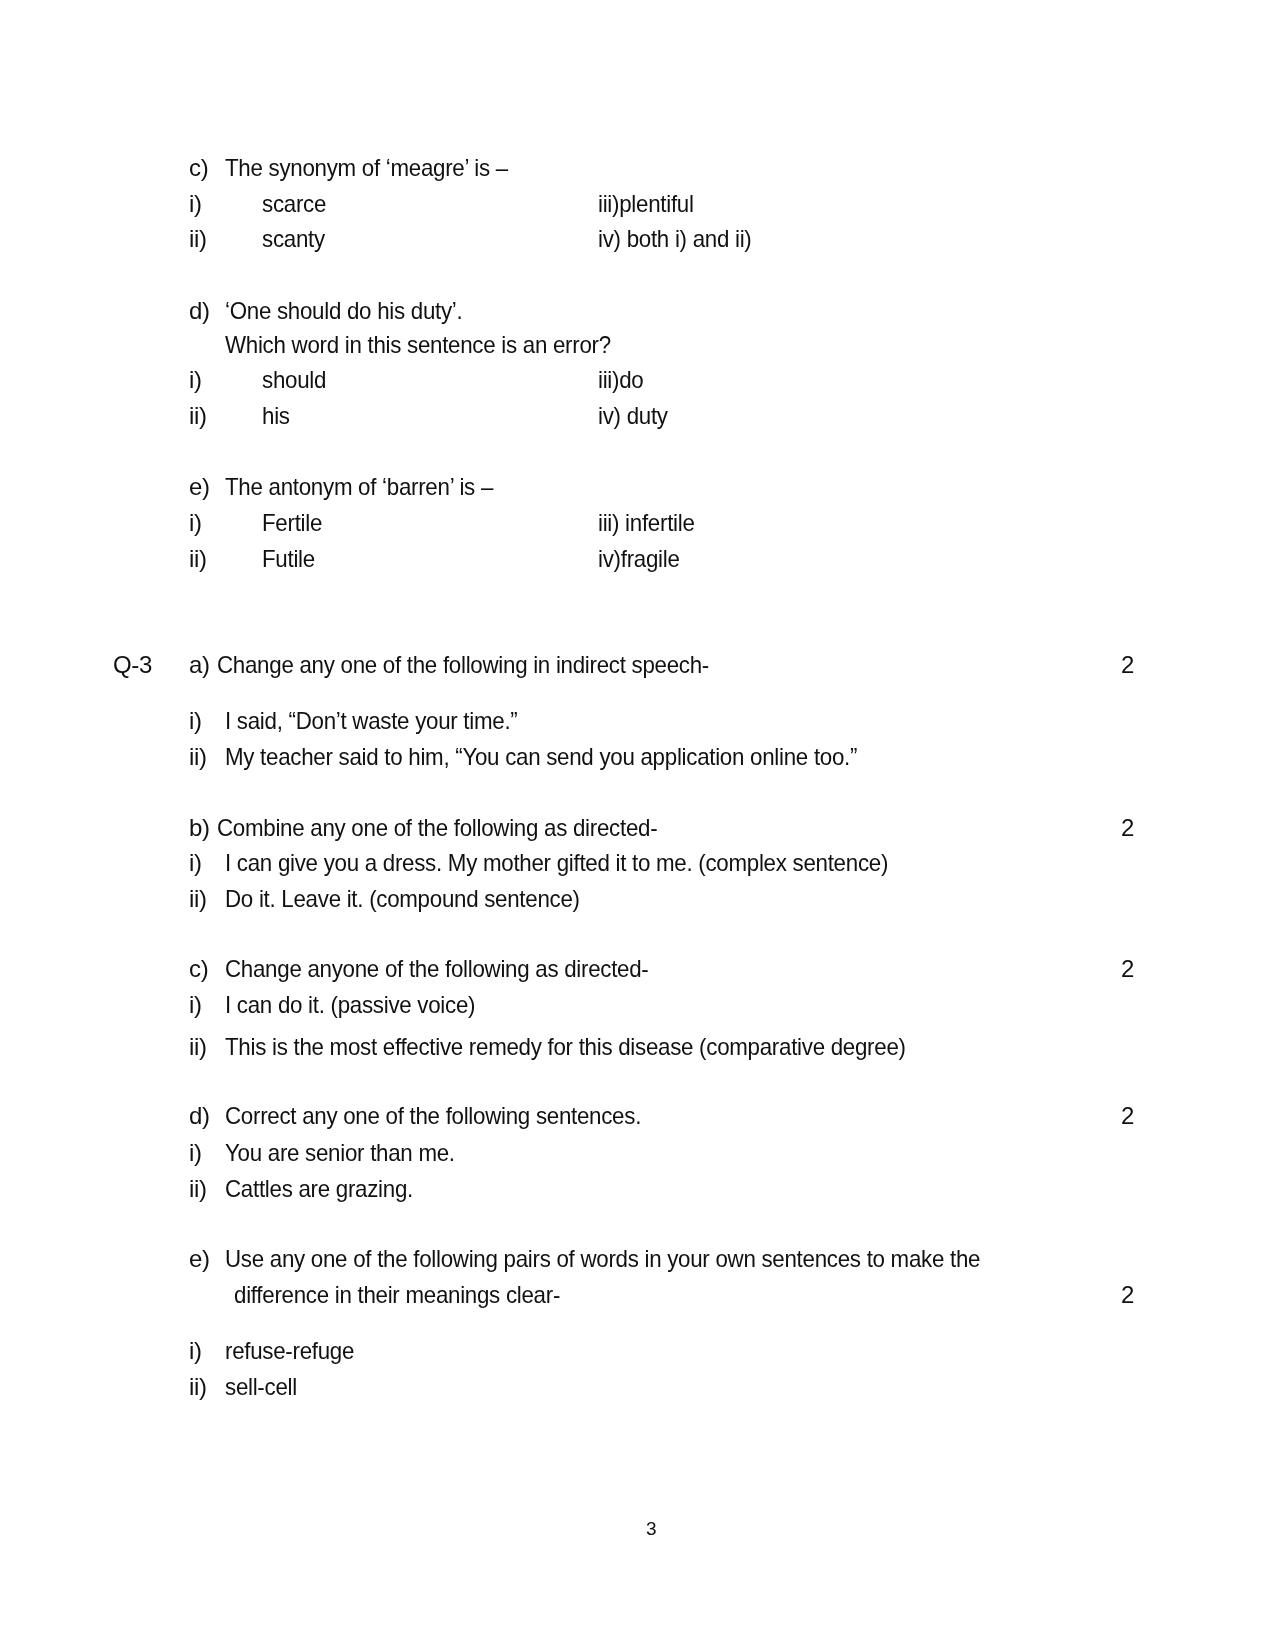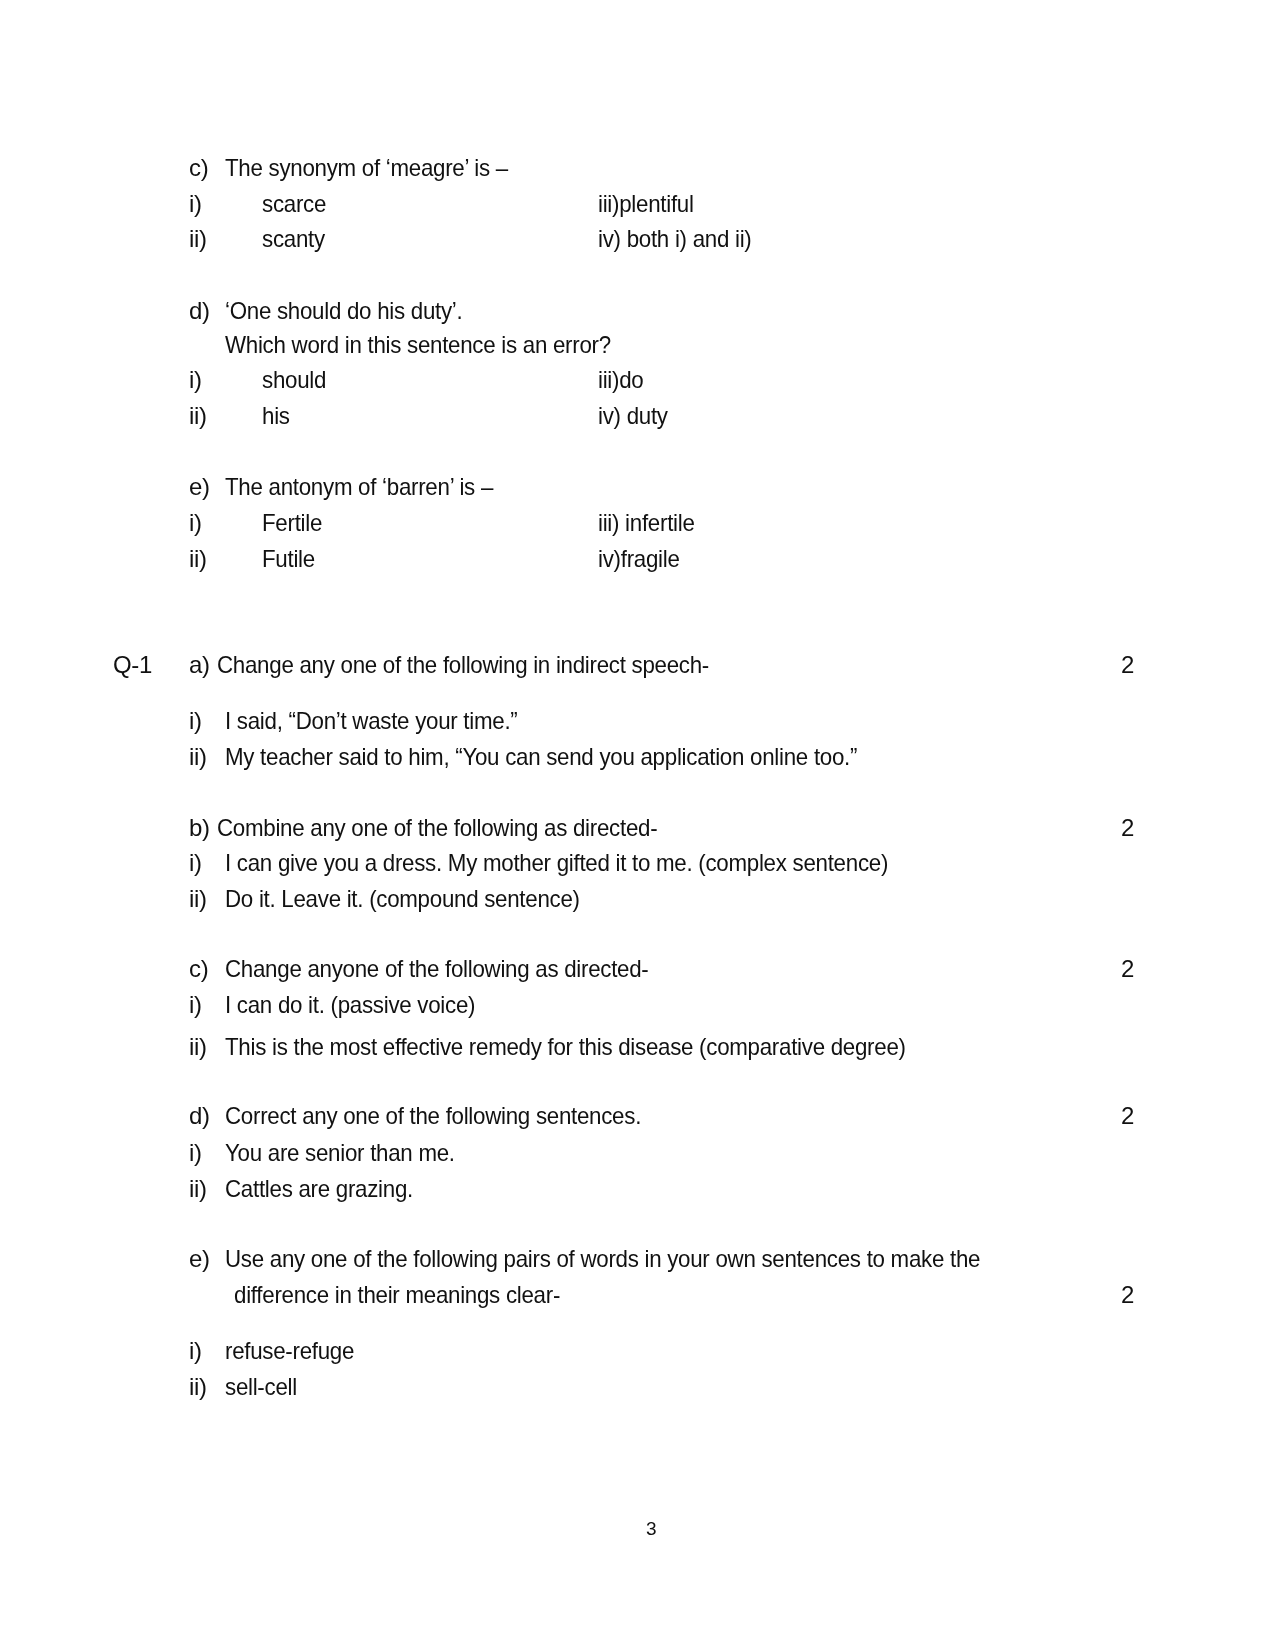--- a/index.html
+++ b/index.html
@@ -42,21 +42,21 @@
   <span class="ln c" style="left:225px;top:472px">The antonym of ‘barren’ is –</span>
   <span class="ln" style="left:189px;top:508px">i)</span>
   <span class="ln c" style="left:262px;top:508px">Fertile</span>
   <span class="ln c" style="left:598px;top:508px">iii) infertile</span>
   <span class="ln" style="left:189px;top:544px">ii)</span>
   <span class="ln c" style="left:262px;top:544px">Futile</span>
   <span class="ln c" style="left:598px;top:544px">iv)fragile</span>
 </div>
 
 <div>
-  <span class="ln" style="left:113px;top:650px">Q-1</span>
+  <span class="ln" style="left:113px;top:650px">Q-3</span>
 
   <span class="ln" style="left:189px;top:650px">a)</span>
   <span class="ln c" style="left:217px;top:650px">Change any one of the following in indirect speech-</span>
   <span class="mark" style="top:650px">2</span>
   <span class="ln" style="left:189px;top:706px">i)</span>
   <span class="ln c" style="left:225px;top:706px">I said, “Don’t waste your time.”</span>
   <span class="ln" style="left:189px;top:742px">ii)</span>
   <span class="ln c" style="left:225px;top:742px">My teacher said to him, “You can send you application online too.”</span>
 
   <span class="ln" style="left:189px;top:813px">b)</span>

